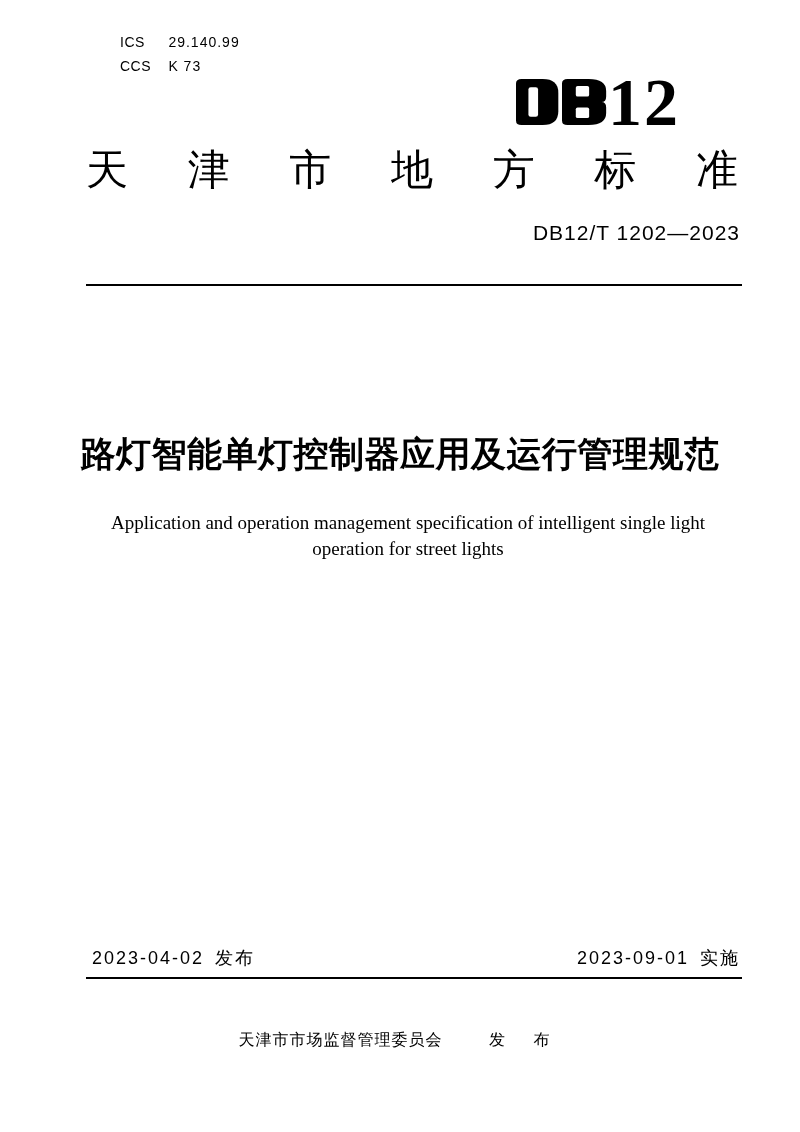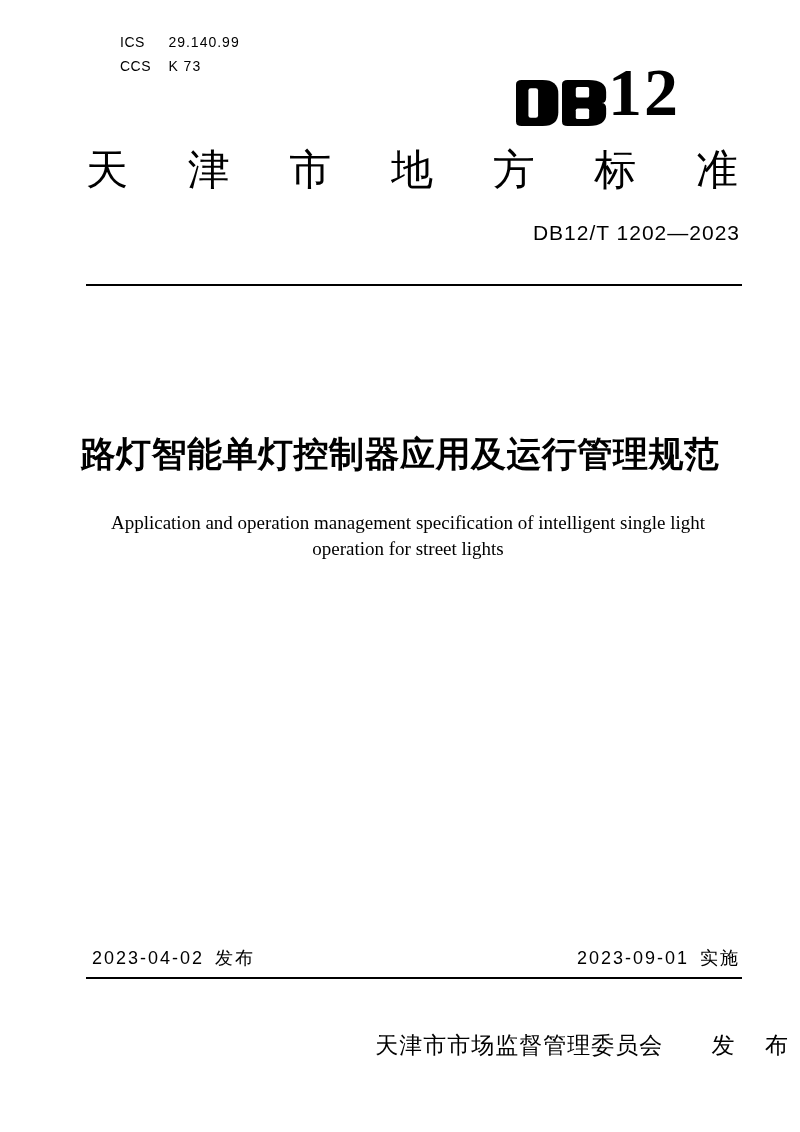--- a/index.html
+++ b/index.html
@@ -27,24 +27,24 @@
     letter-spacing: 0.5px;
     margin-left: 28px;
   }
   .ics-row { white-space: nowrap; }
   .ics-row .code-label { display: inline-block; min-width: 34px; }
   .ics-row .code-value { display: inline-block; margin-left: 10px; letter-spacing: 1px; }
 
   
   .logo-row {
     position: absolute;
-    top: 58px;
+    top: 68px;
     right: 120px;
     display: flex;
-    align-items: flex-end;
+    align-items: center;
     gap: 0;
   }
   .logo-db-svg { display: block; }
   .logo-num {
     font-family: "Liberation Serif", serif;
     font-weight: bold;
     font-size: 68px;
     line-height: 1;
     letter-spacing: 2px;
   }
@@ -127,22 +127,22 @@
     white-space: nowrap;
   }
   .date-num { letter-spacing: 2px; }
   .date-label { margin-left: 6px; letter-spacing: 2px; margin-top: 7px; }
 
   .publisher {
     position: absolute;
     top: 1030px;
     left: 0;
     width: 100%;
-    text-align: right;
-    font-size: 23px;
+    text-align: center;
+    font-size: 16px;
     white-space: nowrap;
   }
   .publisher .issuer { margin-right: 42px; letter-spacing: 1px; }
   .publisher .publish-label { letter-spacing: 12px; }
 </style>
 </head>
 <body>
 
 <div class="page">
 

